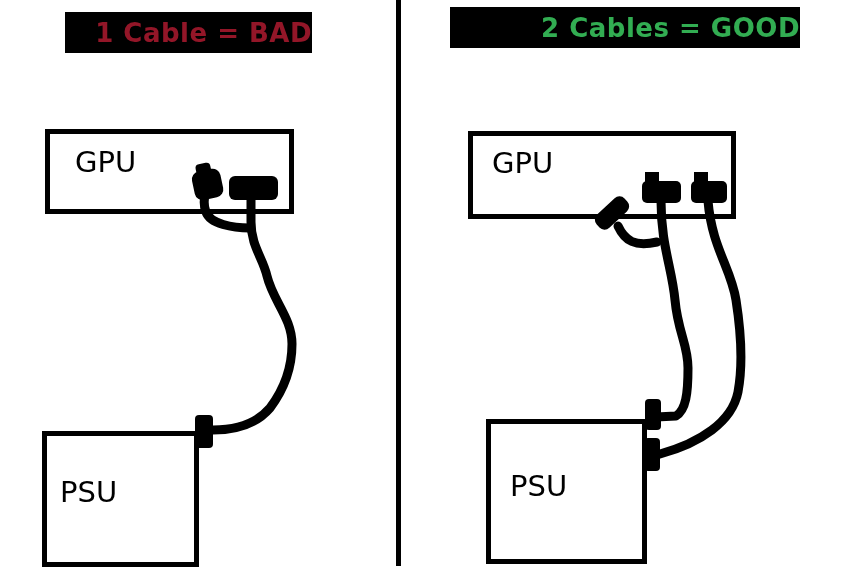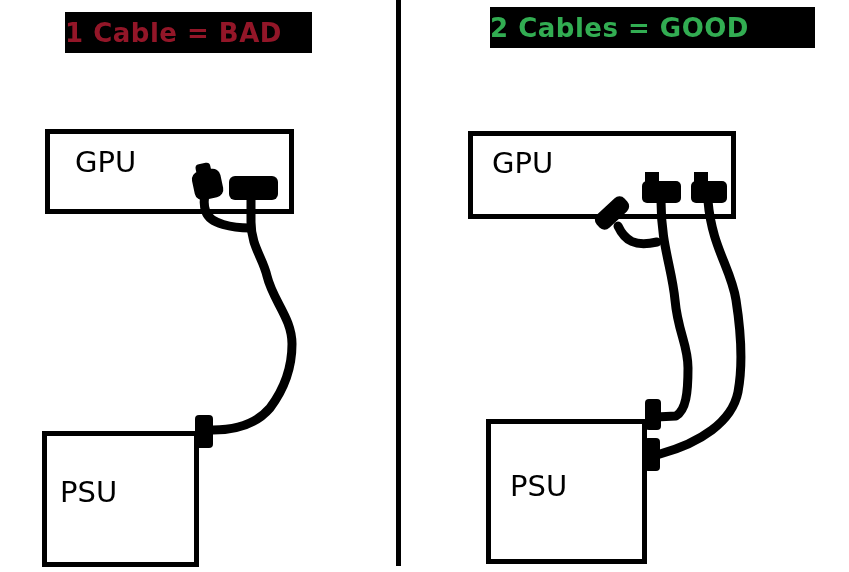--- a/index.html
+++ b/index.html
@@ -28,28 +28,28 @@
     width: 5px;
     height: 566px;
     background: var(--ink);
   }
 
   .banner {
     position: absolute;
     background: var(--bannerBg);
     display: flex;
     align-items: center;
-    justify-content: flex-start;
+    justify-content: flex-end;
     font-weight: bold;
     font-size: 26px;
     letter-spacing: 0.5px;
     white-space: nowrap;
   }
   .banner.bad  { left: 65px;  top: 12px; width: 247px; height: 41px; color: var(--bad); }
-  .banner.good { left: 450px; top: 7px;  width: 325px; height: 41px; color: var(--good); margin-left: 40px; }
+  .banner.good { left: 450px; top: 7px;  width: 350px; height: 41px; color: var(--good); }
 
   .box {
     position: absolute;
     border: 5px solid var(--ink);
     background: var(--paper);
     margin-top: 36px;
   }
   .box .box-label {
     position: absolute;
     font-size: 29px;

